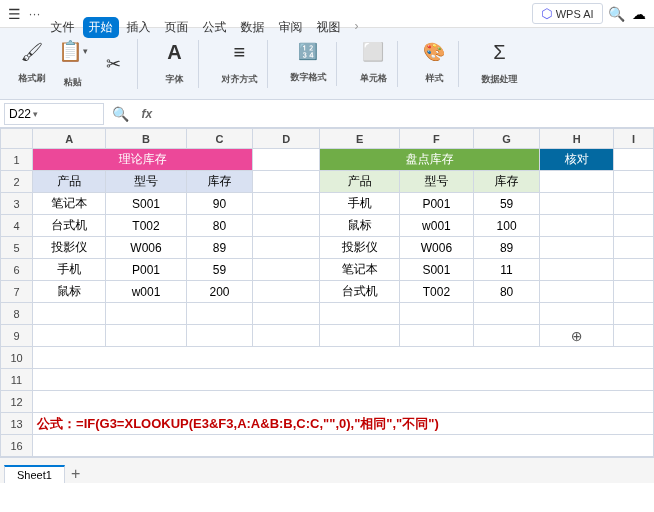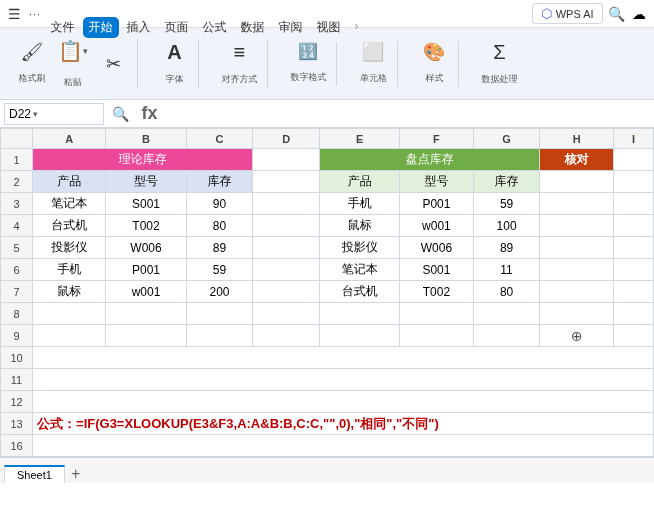--- a/index.html
+++ b/index.html
@@ -13,21 +13,21 @@
     .menu-item.active { background: #0078d4; color: #fff; border-radius: 5px; }
     .title-bar-right { margin-left: auto; display: flex; align-items: center; gap: 6px; }
     
     
     .ribbon { height: 72px; background: #f0f4fa; border-bottom: 1px solid #d0d7e3; display: flex; align-items: center; padding: 4px 8px; gap: 12px; }
     .ribbon-group { display: flex; flex-direction: column; align-items: center; gap: 2px; padding: 0 6px; border-right: 1px solid #d0d7e3; }
     .ribbon-group:last-child { border-right: none; }
     .ribbon-group-items { display: flex; align-items: center; gap: 4px; }
     .ribbon-btn { display: flex; flex-direction: column; align-items: center; font-size: 10px; color: #333; cursor: pointer; padding: 2px 4px; border-radius: 3px; min-width: 36px; }
     .ribbon-btn-icon { font-size: 18px; line-height: 1; }
-    .ribbon-label { font-size: 9px; color: #555; margin-top: 11px; }
+    .ribbon-label { font-size: 9px; color: #555; margin-top: 11px; font-weight: bold; }
     
     
     .formula-bar { height: 28px; border-bottom: 1px solid #d0d7e3; display: flex; align-items: center; padding: 0 4px; gap: 4px; background: #fff; }
     .cell-ref { width: 100px; border: 1px solid #d0d7e3; height: 22px; padding: 0 4px; font-size: 12px; display: flex; align-items: center; }
     .formula-icon { font-size: 14px; color: #666; padding: 0 4px; cursor: pointer; }
     .formula-input { flex: 1; border: none; outline: none; font-size: 12px; padding: 0 4px; }
     .sheet-table { width: 100%; border-collapse: collapse; font-size: 12px; }
     
     
     .col-header { background: #f5f5f5; border: 1px solid #d0d7e3; text-align: center; font-size: 11px; color: #444; height: 20px; padding: 0 2px; }
@@ -43,21 +43,21 @@
     .col-d { width: 50px; }
     .col-e { width: 60px; }
     .col-f { width: 55px; }
     .col-g { width: 50px; }
     .col-h { width: 55px; }
     .col-i { width: 30px; }
     
     
     .header-blue { background: #ec4899; color: #fff; text-align: center; font-weight: normal; }
     .header-green { background: #70ad47; color: #fff; text-align: center; font-weight: normal; }
-    .header-orange { background: #c2410c; color: #fff; text-align: center; font-weight: bold; margin-left: 30px; }
+    .header-orange { background: #0369a1; color: #fff; text-align: center; font-weight: normal; margin-left: 30px; }
     .header-sub { background: #d9e1f2; color: #000; text-align: center; font-size: 11px; }
     .header-sub-green { background: #e2efda; color: #000; text-align: center; font-size: 11px; }
     
     .text-center { text-align: center; }
     .text-red { color: #c00000; font-weight: bold; }
     
     
     .crosshair-cell { cursor: crosshair; }
     
     .sheet-scroll { overflow: auto; flex: 1; }
@@ -160,21 +160,21 @@
     </div>
   </div>
 </div>
 
 <div class="formula-bar">
   <div class="cell-ref">
     <span style="font-size:12px;">D22</span>
     <span style="font-size:9px;color:#666;margin-left:2px;">▾</span>
   </div>
   <span class="formula-icon">🔍</span>
-  <span class="formula-icon" style="font-weight:bold;font-size:18px;">fx</span>
+  <span class="formula-icon" style="font-style:italic;font-weight:bold;font-size:12px;">fx</span>
   <input type="text" class="formula-input" value="" style="">
 </div>
 
 <div class="sheet-scroll">
   <table class="sheet-table">
     <colgroup>
       <col style="width:24px;">
       <col class="col-a">
       <col class="col-b">
       <col class="col-c">

